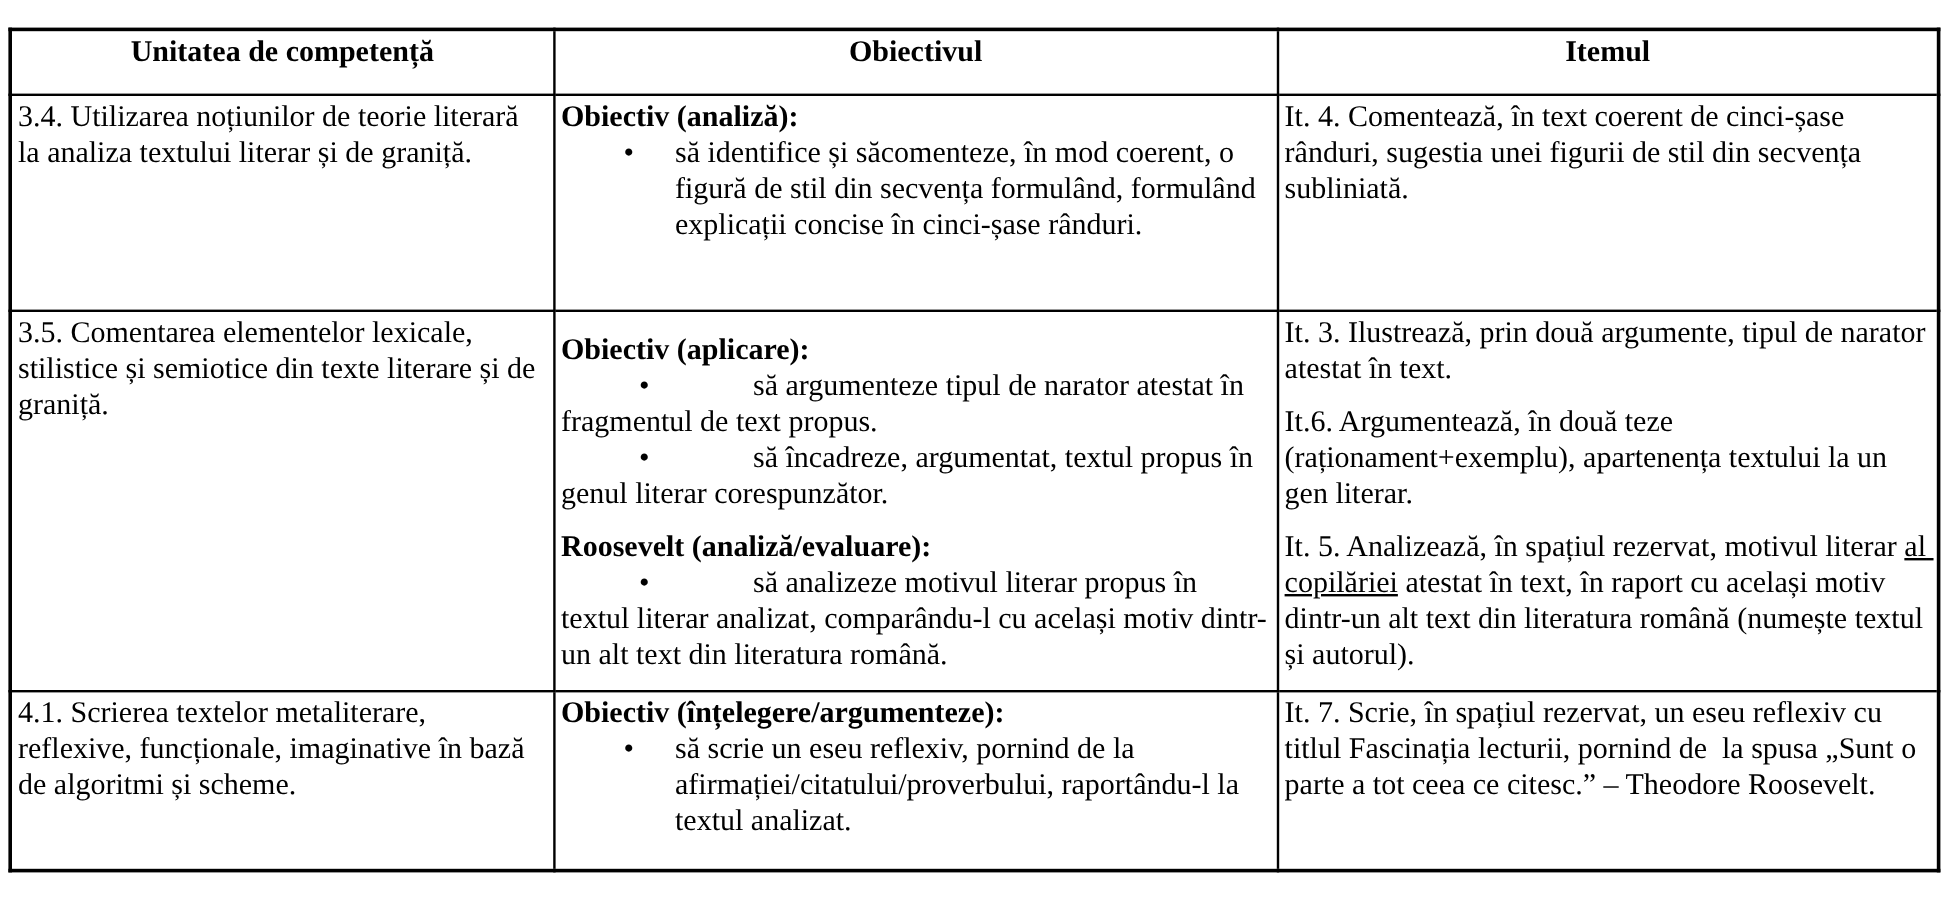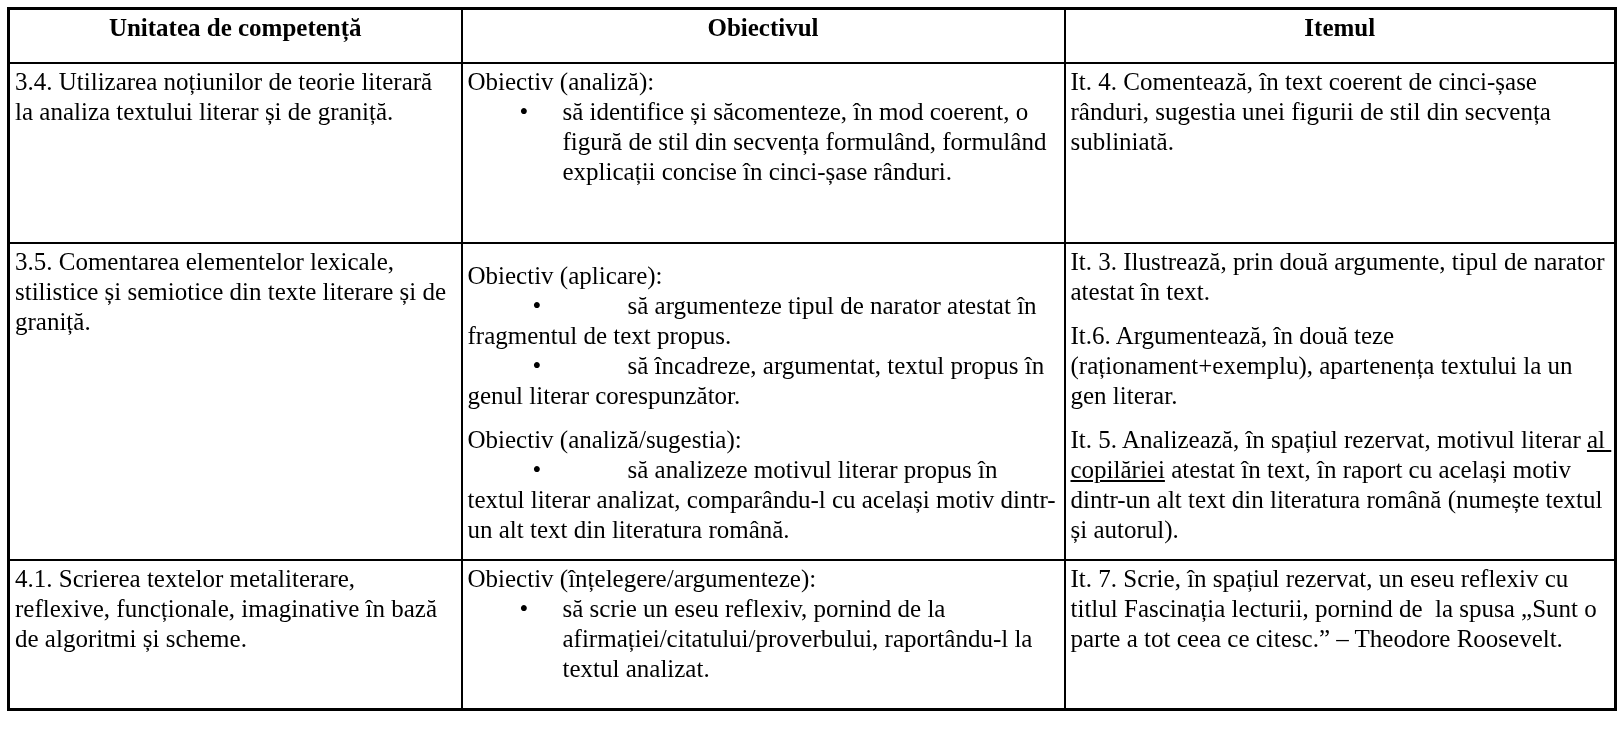--- a/index.html
+++ b/index.html
@@ -9,21 +9,21 @@
     height: 755px;
     background: #ffffff;
     font-family: "Liberation Serif", "DejaVu Serif", serif;
     color: #000000;
     font-size: 25px;
     line-height: 30px;
   }
   table.doc-table {
     position: absolute;
     left: 7px;
-    top: 7px;
+    top: 23px;
     border-collapse: collapse;
     table-layout: fixed;
     width: 1607px;
     border: 3px solid #000;
   }
   table.doc-table th, table.doc-table td {
     border: 2px solid #000;
     vertical-align: top;
     padding: 3px 5px;
     overflow: hidden;
@@ -31,21 +31,21 @@
   thead tr { height: 54px; }
   tr.row-a { height: 180px; }
   tr.row-b { height: 317px; }
   tr.row-c { height: 150px; margin-left: 32px; }
   th {
     font-weight: bold;
     text-align: center;
     padding-top: 6px;
   }
   p { margin: 0; white-space: pre-wrap; }
-  p.h { font-weight: normal; }
+  p.h { font-weight: bold; }
   .mt { margin-top: 14px; }
   
   p.bullet-a { position: relative; padding-left: 95px; }
   p.bullet-a .dot-a { position: absolute; left: 52px; top: 0; }
   
   p.bullet-b .dot-b { display: inline-block; margin-left: 65px; width: 95px; }
   .u { text-decoration: underline; }
   .i { }
 </style>
 </head>
@@ -79,21 +79,21 @@
         </td>
       </tr>
       <tr class="row-b">
         <td>
           <p>3.5. Comentarea elementelor lexicale, stilistice și semiotice din texte literare și de graniță.</p>
         </td>
         <td>
           <p class="h mt">Obiectiv (aplicare):</p>
           <p class="bullet-b"><span class="dot-b">•</span><span>să argumenteze tipul de narator atestat în fragmentul de text propus.</span></p>
           <p class="bullet-b"><span class="dot-b">•</span><span>să încadreze, argumentat, textul propus în genul literar corespunzător.</span></p>
-          <p class="h mt">Obiectiv (analiză/sugestia):</p>
+          <p class="h mt">Roosevelt (analiză/evaluare):</p>
           <p class="bullet-b"><span class="dot-b">•</span><span>să analizeze motivul literar propus în textul literar analizat, comparându-l cu același motiv dintr-un alt text din literatura română.</span></p>
         </td>
         <td>
           <p>It. 3. Ilustrează, prin două argumente, tipul de narator atestat în text.</p>
           <p class="mt">It.6. Argumentează, în două teze (raționament+exemplu), apartenența textului la un gen literar.</p>
           <p class="mt"><span>It. 5. Analizează, în spațiul rezervat, motivul literar </span><span class="u">al copilăriei</span><span> atestat în text, în raport cu același motiv dintr-un alt text din literatura română (numește textul și autorul).</span></p>
         </td>
       </tr>
       <tr class="row-c">
         <td>

